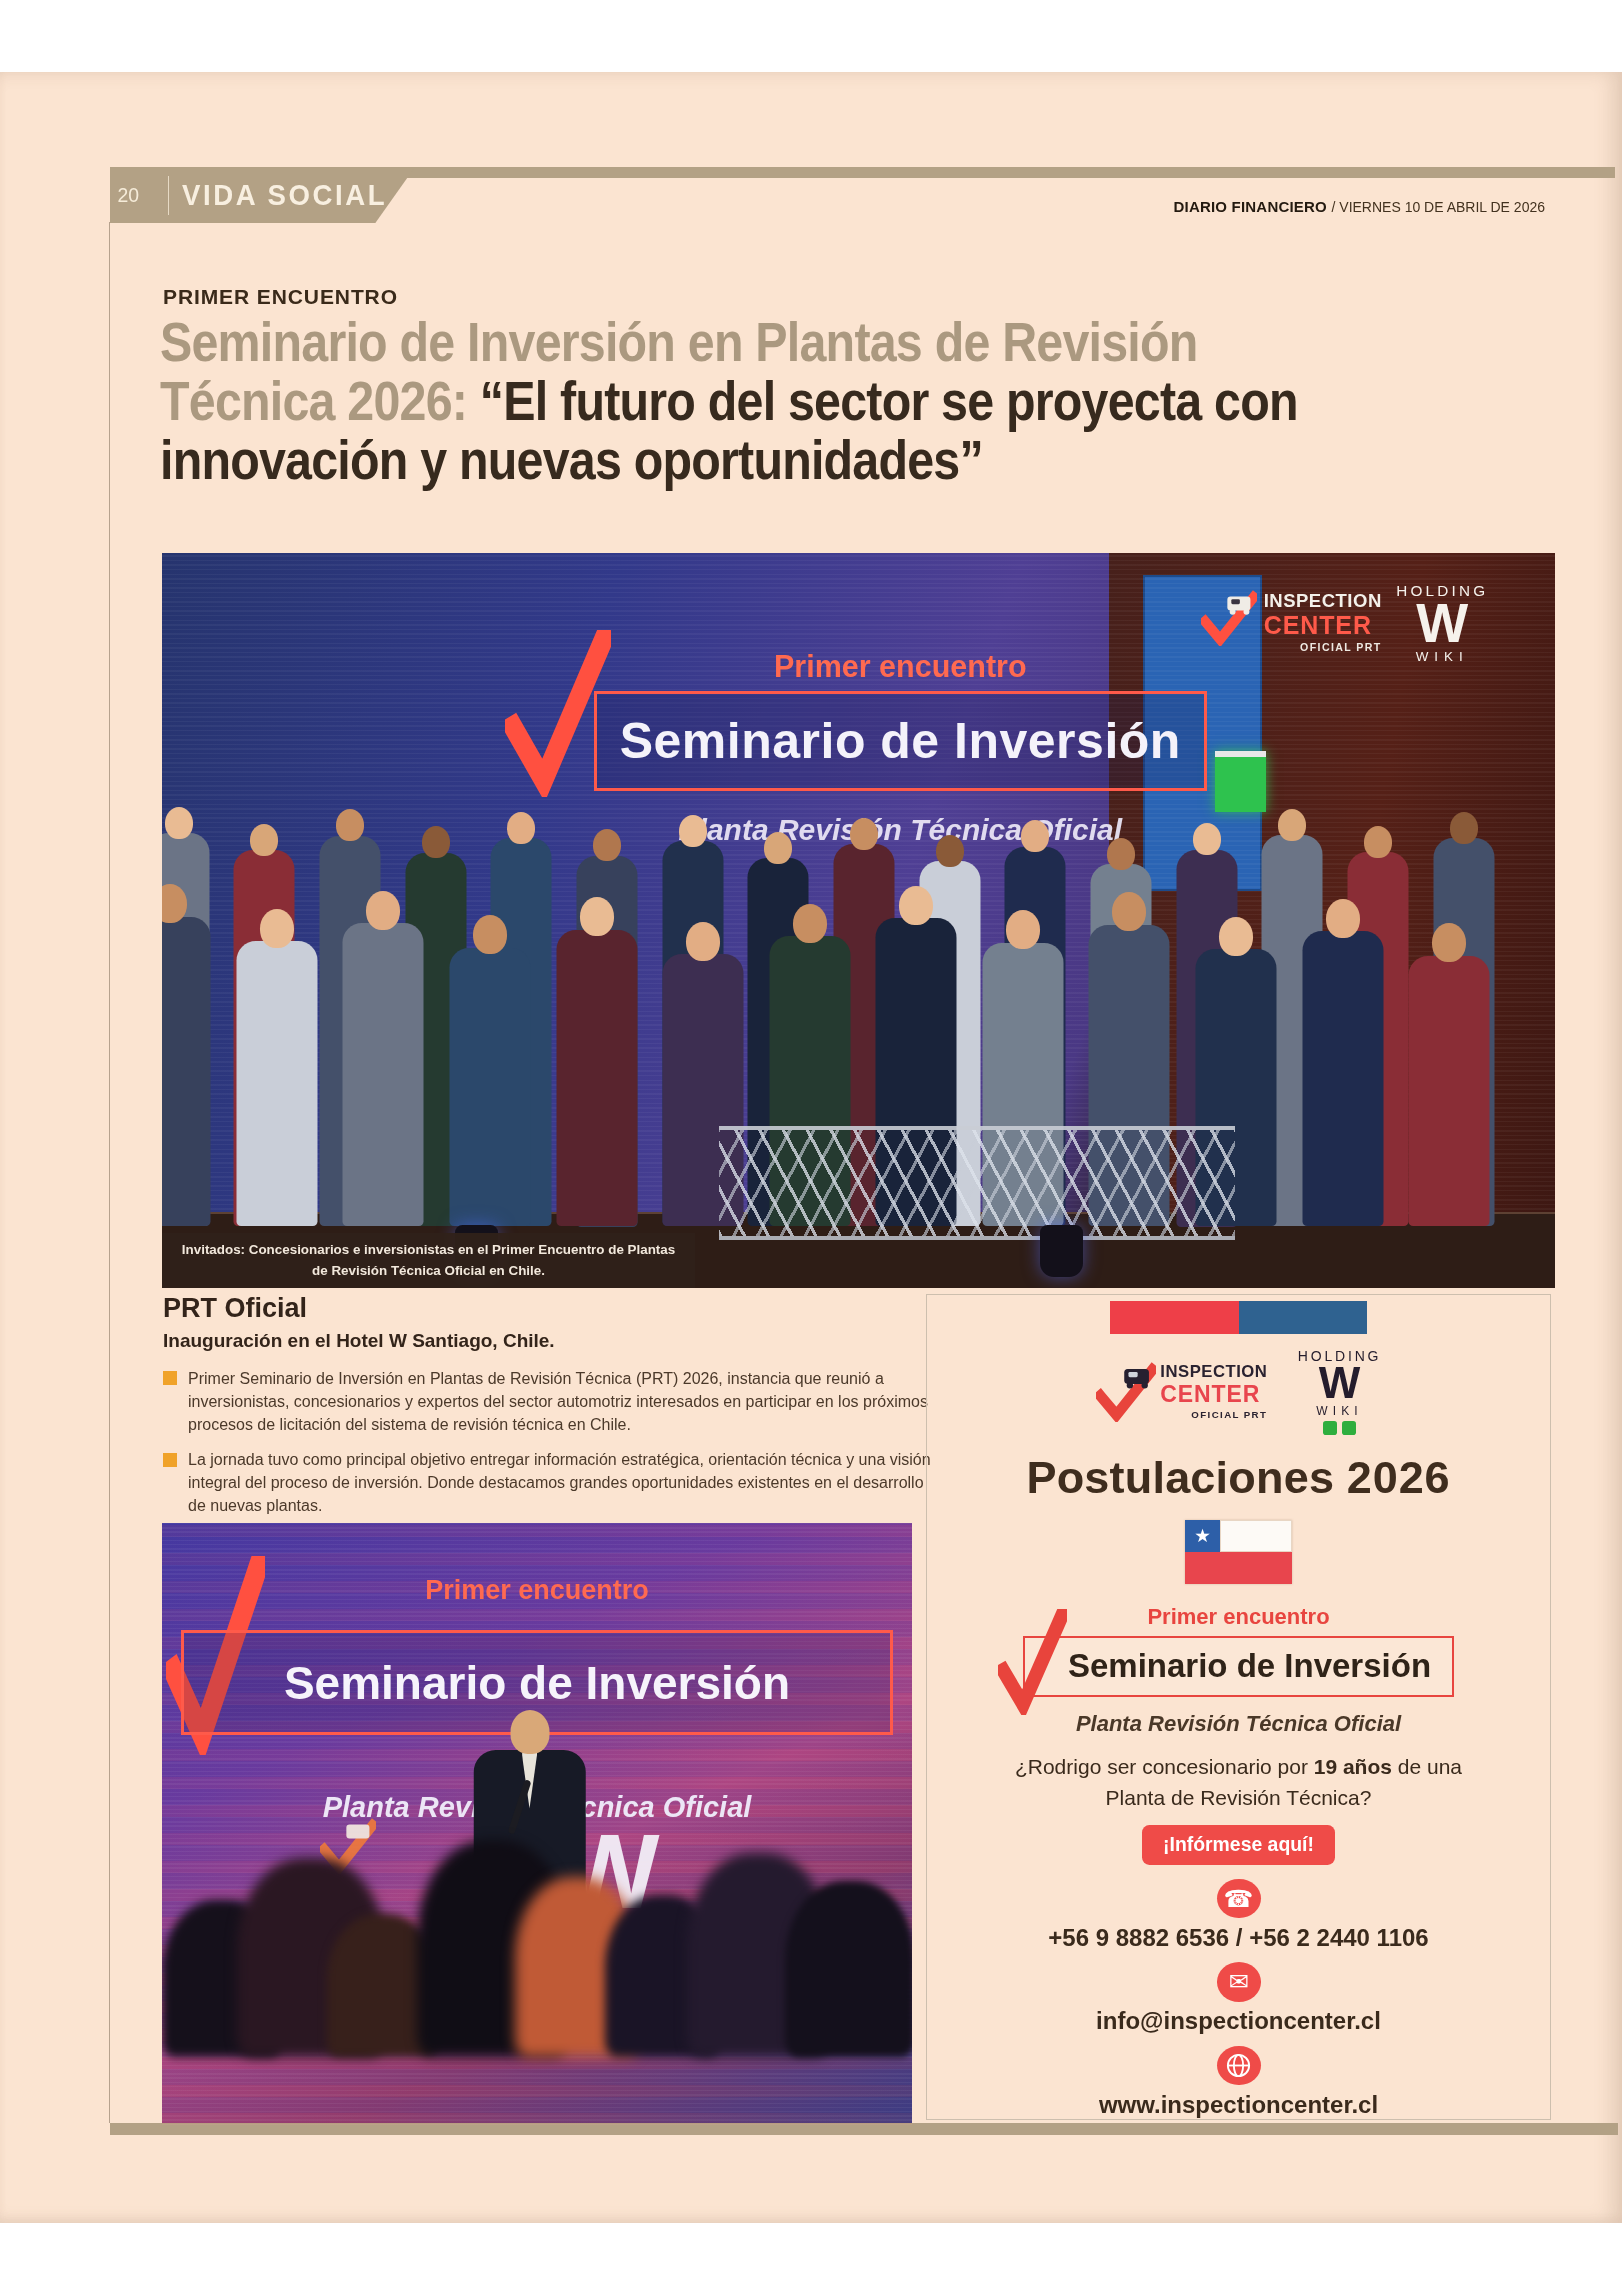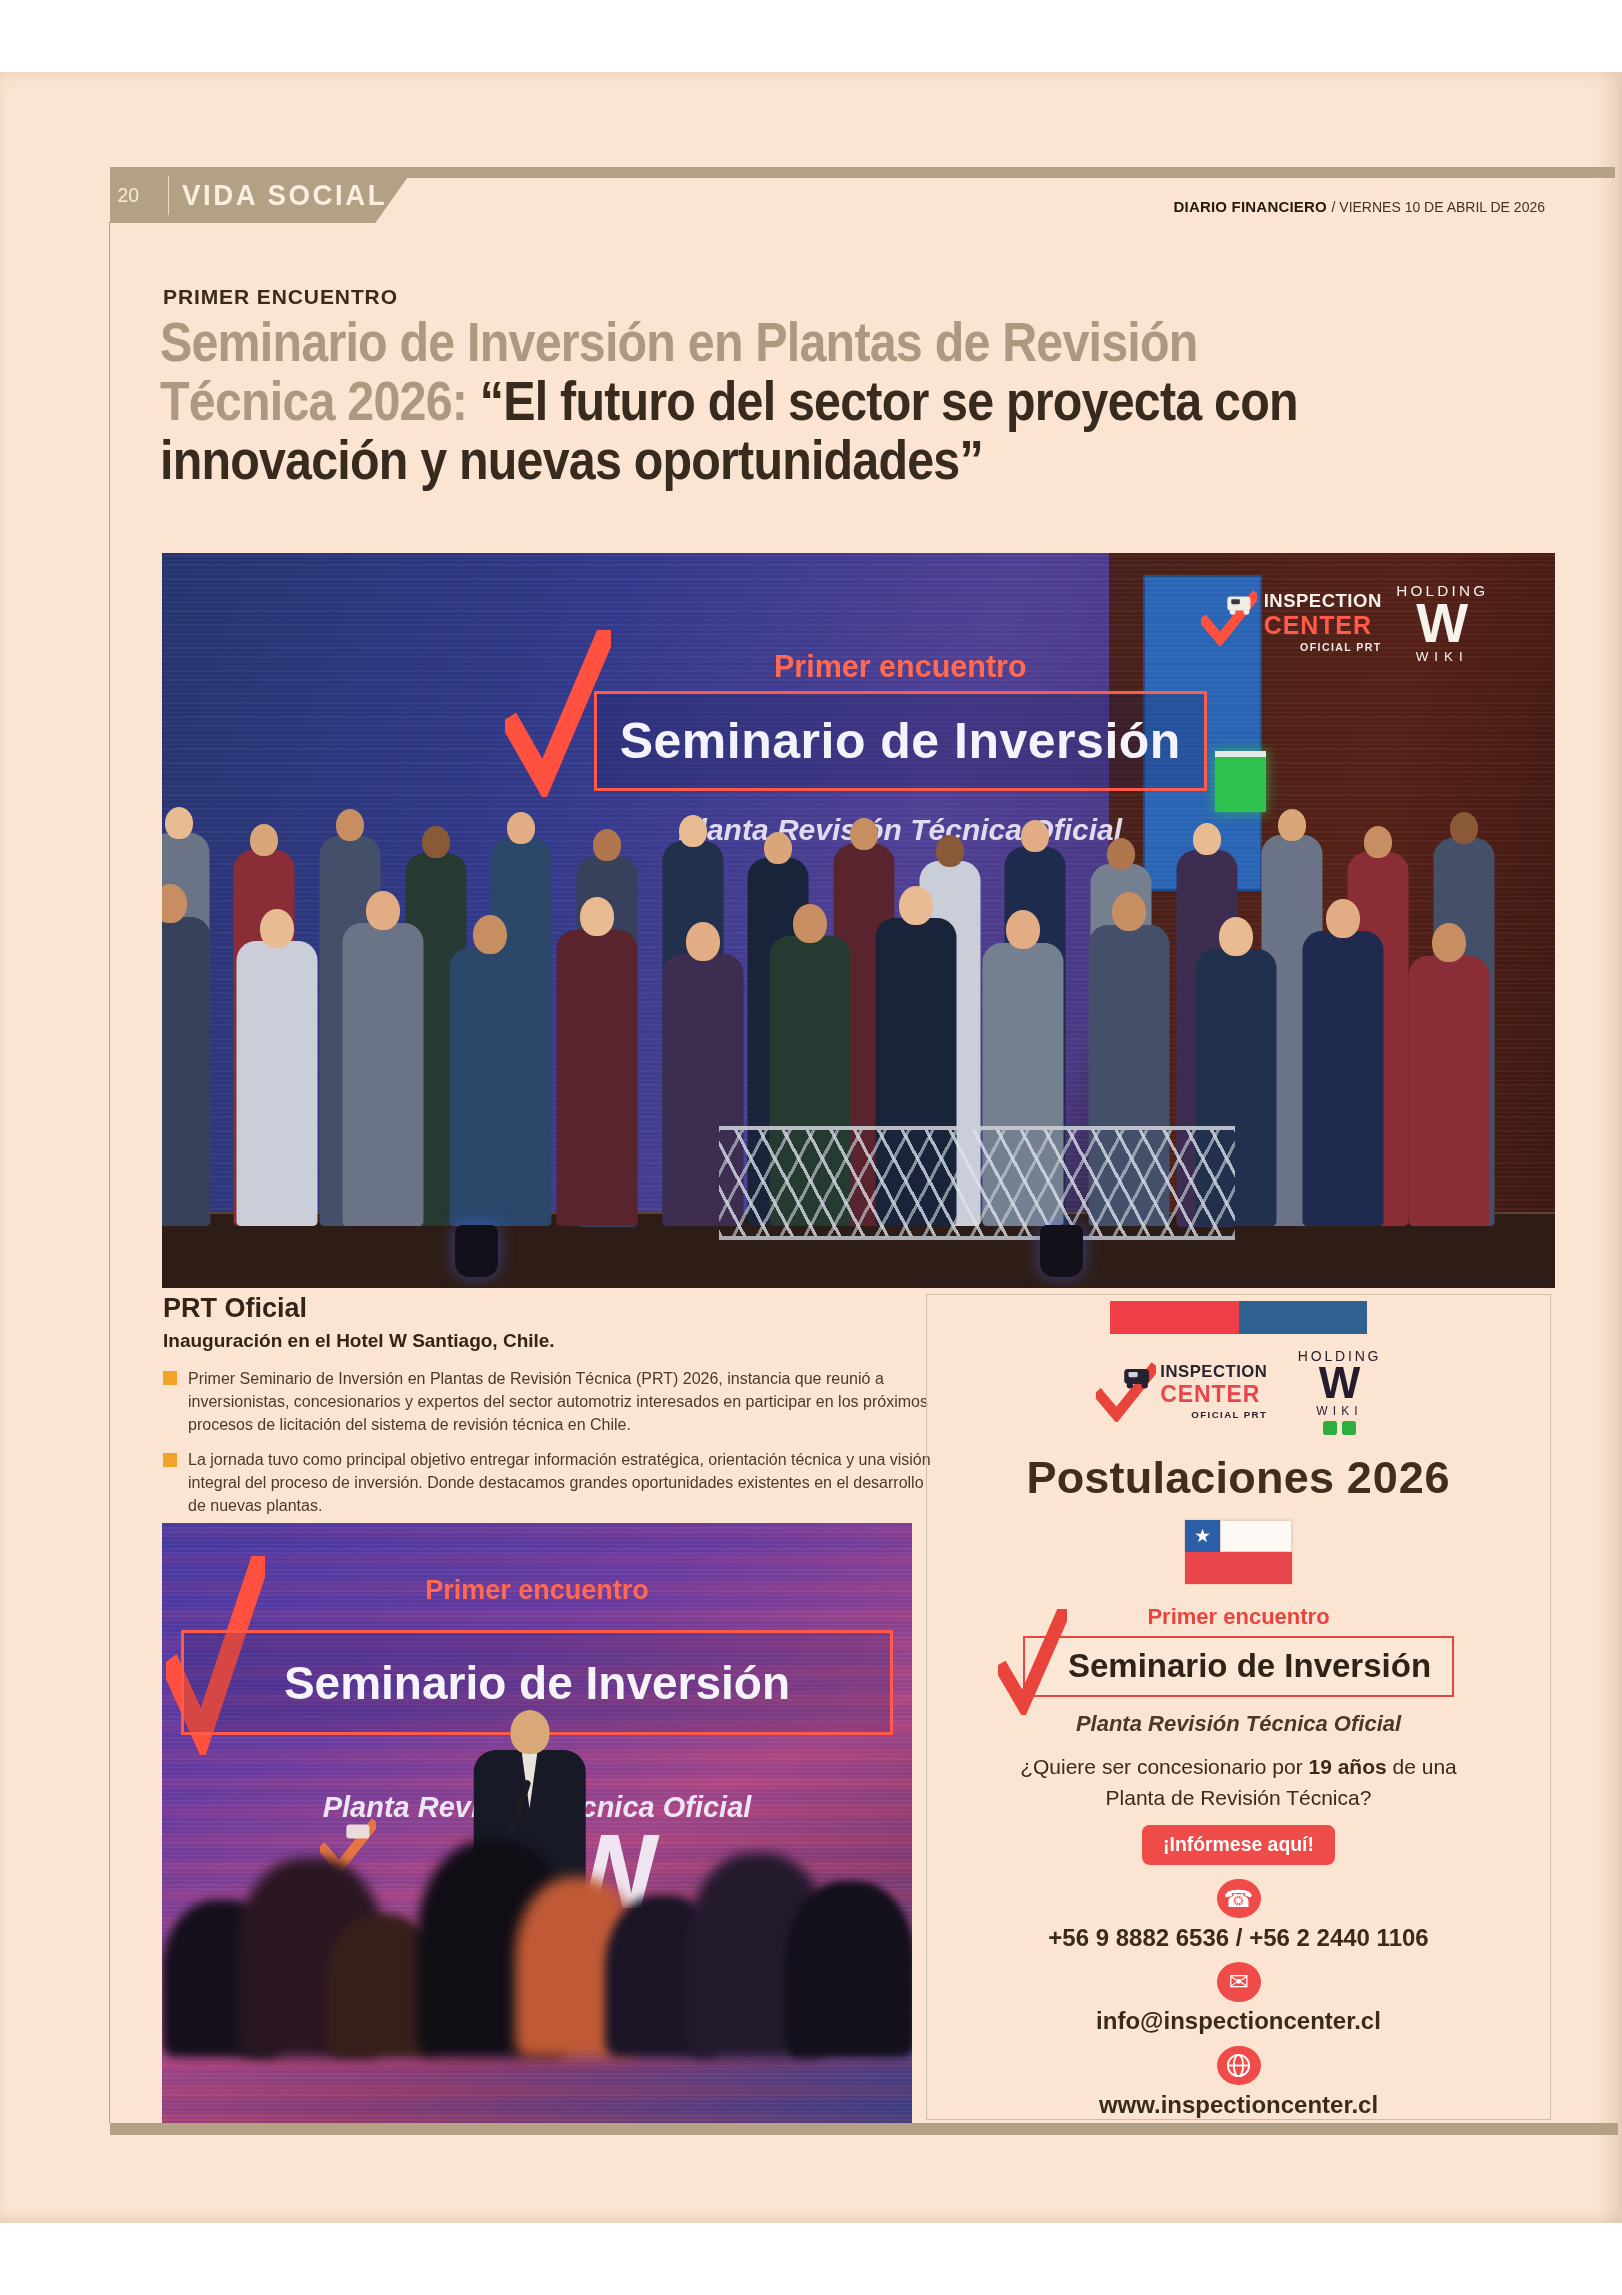--- a/index.html
+++ b/index.html
@@ -303,20 +303,24 @@
           <div class="p-body" style="width: 81px; background: rgb(31, 43, 78); top: 378px; height: 295px;"></div>
           <div class="p-head" style="width: 34px; height: 39px; background: rgb(226, 173, 132); top: 346px;"></div>
         </div>
         <div class="person" style="left: 92.4%; z-index: 5;">
           <div class="p-body" style="width: 81px; background: rgb(138, 45, 54); top: 403px; height: 270px;"></div>
           <div class="p-head" style="width: 34px; height: 39px; background: rgb(199, 142, 97); top: 370px;"></div>
         </div>
       </div>
     <div class="stage-light" style="left:21%;"></div>
     <div class="stage-light" style="left:63%;"></div>
+    <figcaption class="p1-caption">
+      <span>Invitados: Concesionarios e inversionistas en el Primer Encuentro de Plantas</span>
+      <span>de Revisión Técnica Oficial en Chile.</span>
+    </figcaption>
   </figure>
 
   <section class="prt">
     <h2 class="prt-h">PRT Oficial</h2>
     <p class="prt-sub">Inauguración en el Hotel W Santiago, Chile.</p>
     <div class="bullet">
       <span class="bullet-marker"></span>
       <span>Primer Seminario de Inversión en Plantas de Revisión Técnica (PRT) 2026, instancia que reunió a inversionistas, concesionarios y expertos del sector automotriz interesados en participar en los próximos procesos de licitación del sistema de revisión técnica en Chile.</span>
     </div>
     <div class="bullet">
@@ -406,21 +410,21 @@
     <div class="ad-boxrow">
       <svg class="ad-check" viewBox="0 0 220 340" preserveAspectRatio="none">
           <polyline points="16,196 80,306 206,16" fill="none" stroke="#e8443c" stroke-width="44" stroke-linecap="square"></polyline>
         </svg>
       <div class="ad-box">
         <span class="ad-title">Seminario de Inversión</span>
       </div>
     </div>
     <div class="ad-sub">Planta Revisión Técnica Oficial</div>
     <div class="ad-question">
-      <span>¿Quiere ser concesionario por </span><b>19 años</b><span> de una</span><br>
+      <span>¿Rodrigo ser concesionario por </span><b>19 años</b><span> de una</span><br>
       <span>Planta de Revisión Técnica?</span>
     </div>
     <button class="ad-btn">¡Infórmese aquí!</button>
     <div class="contact-circle">
         <span>☎</span>
       </div>
     <div class="contact-text">+56 9 8882 6536 / +56 2 2440 1106</div>
     <div class="contact-circle sm">
         <span>✉</span>
       </div>

